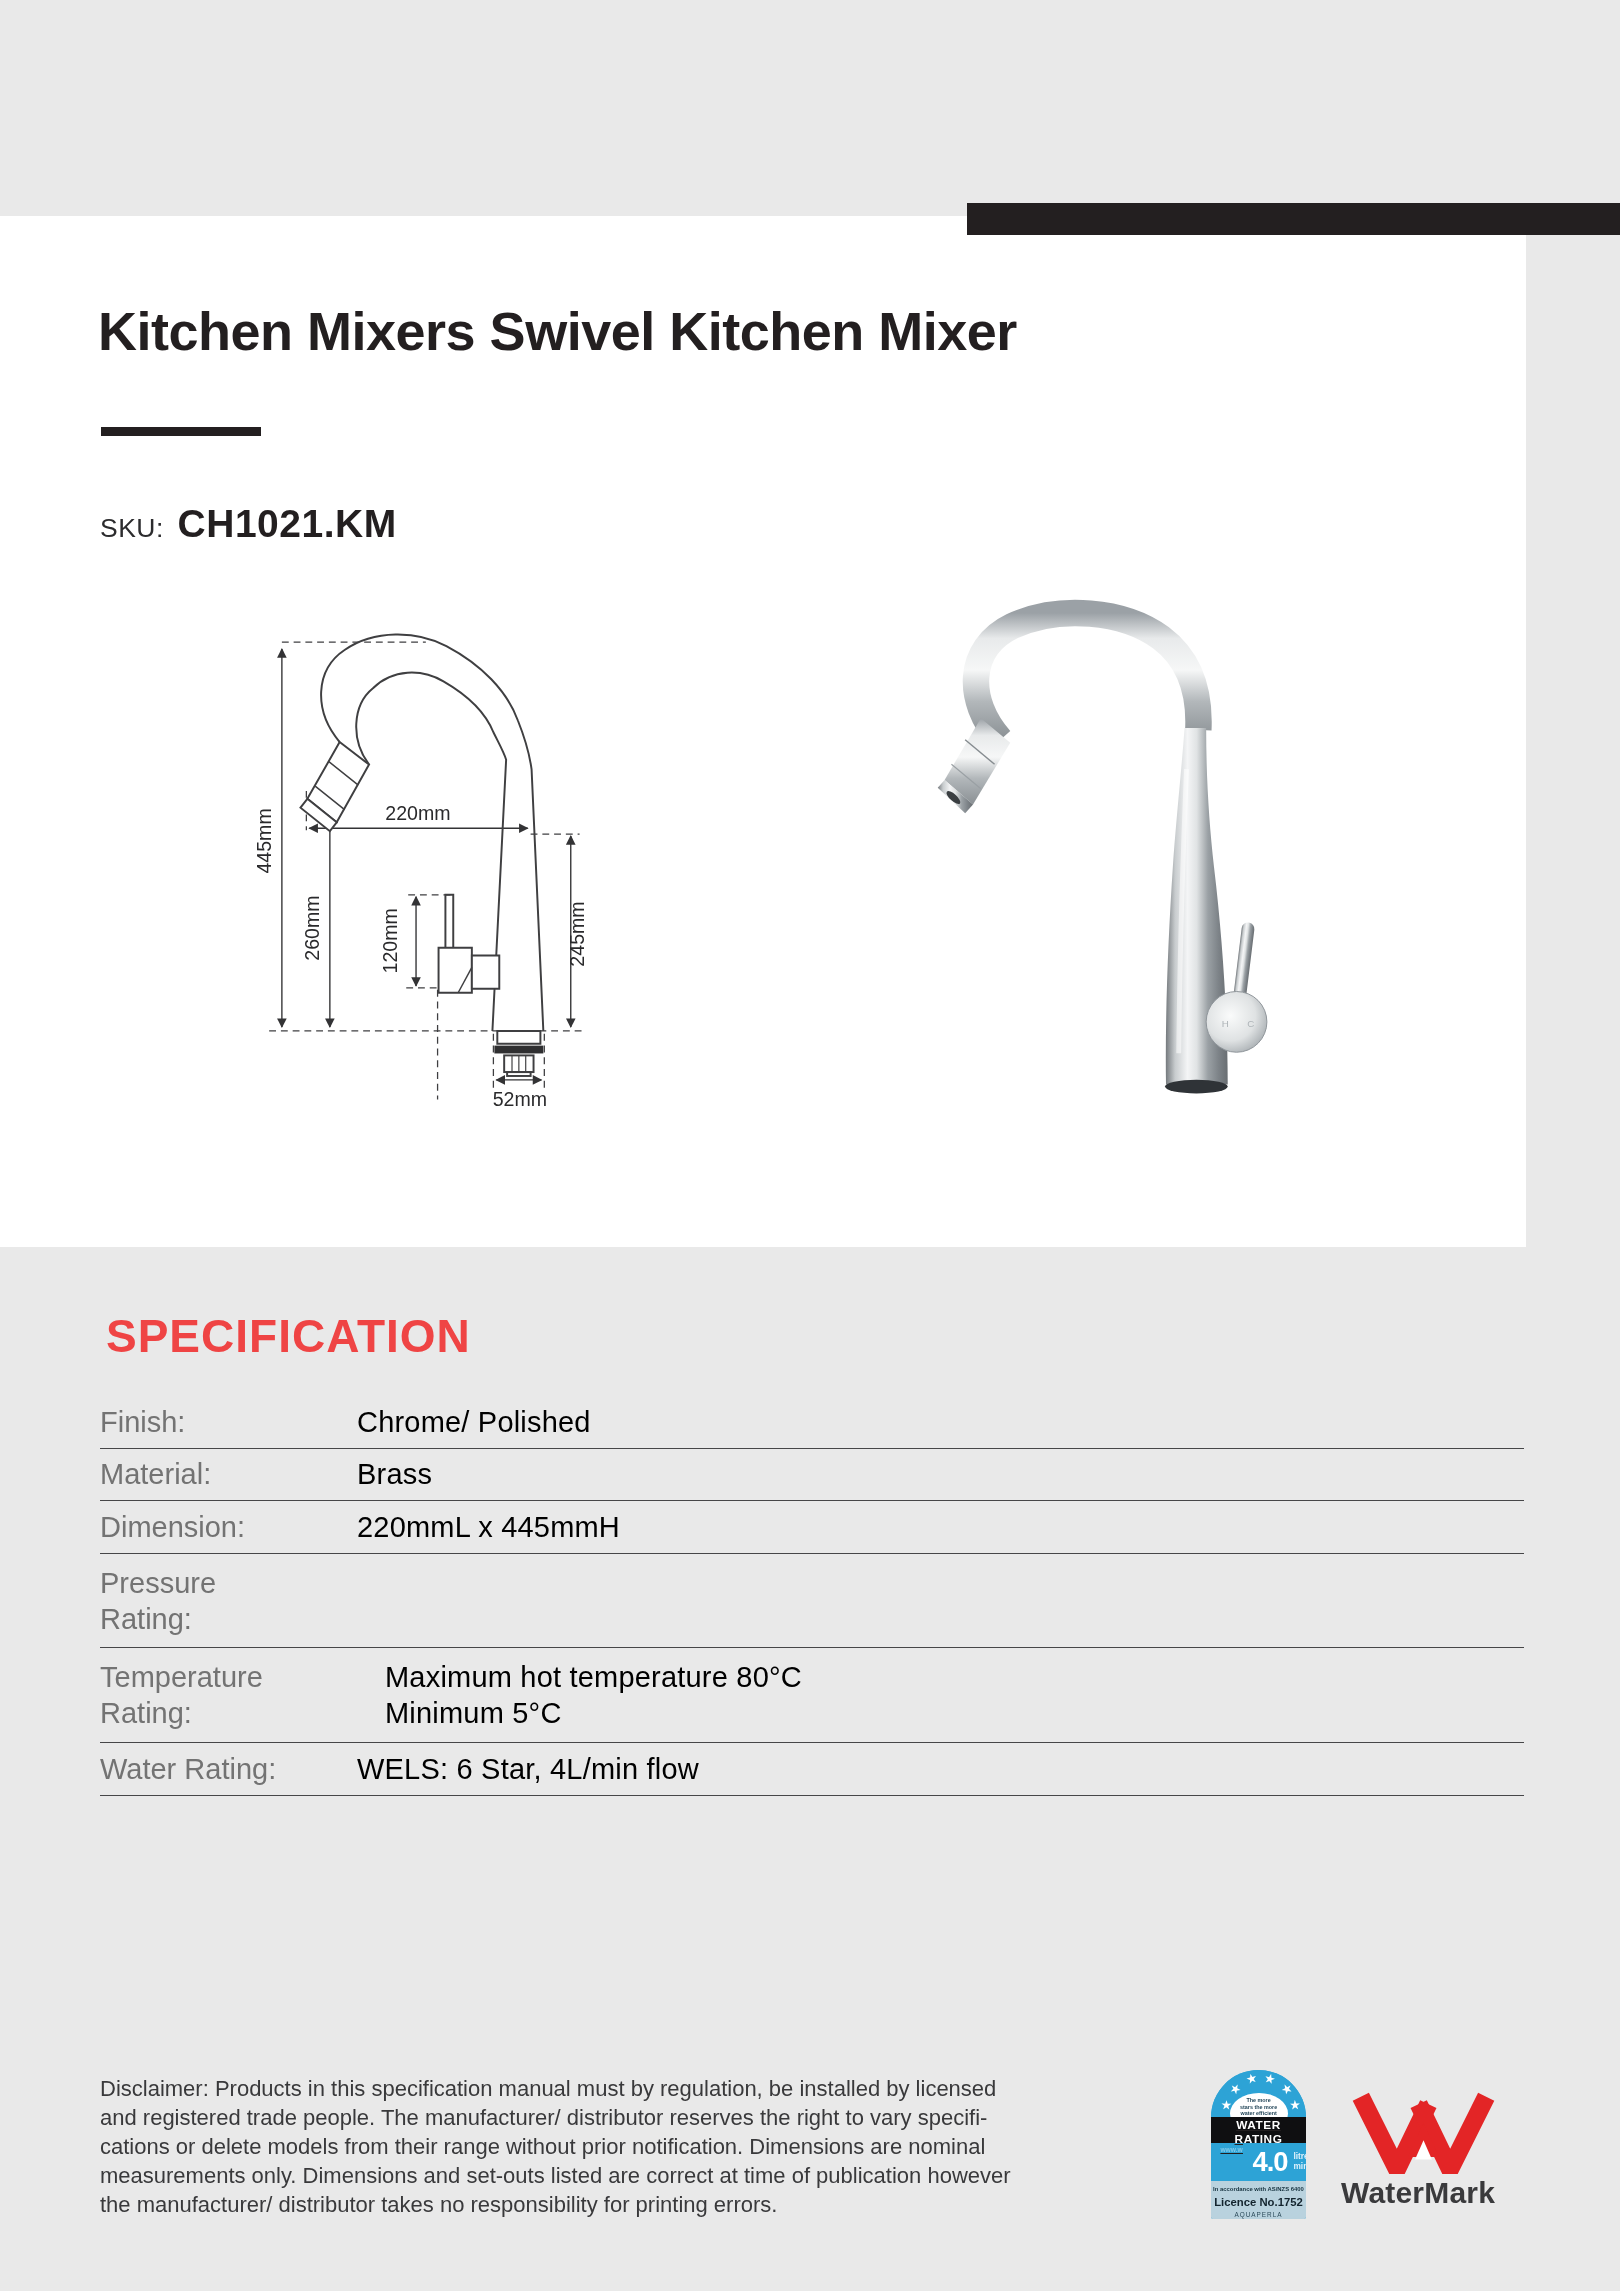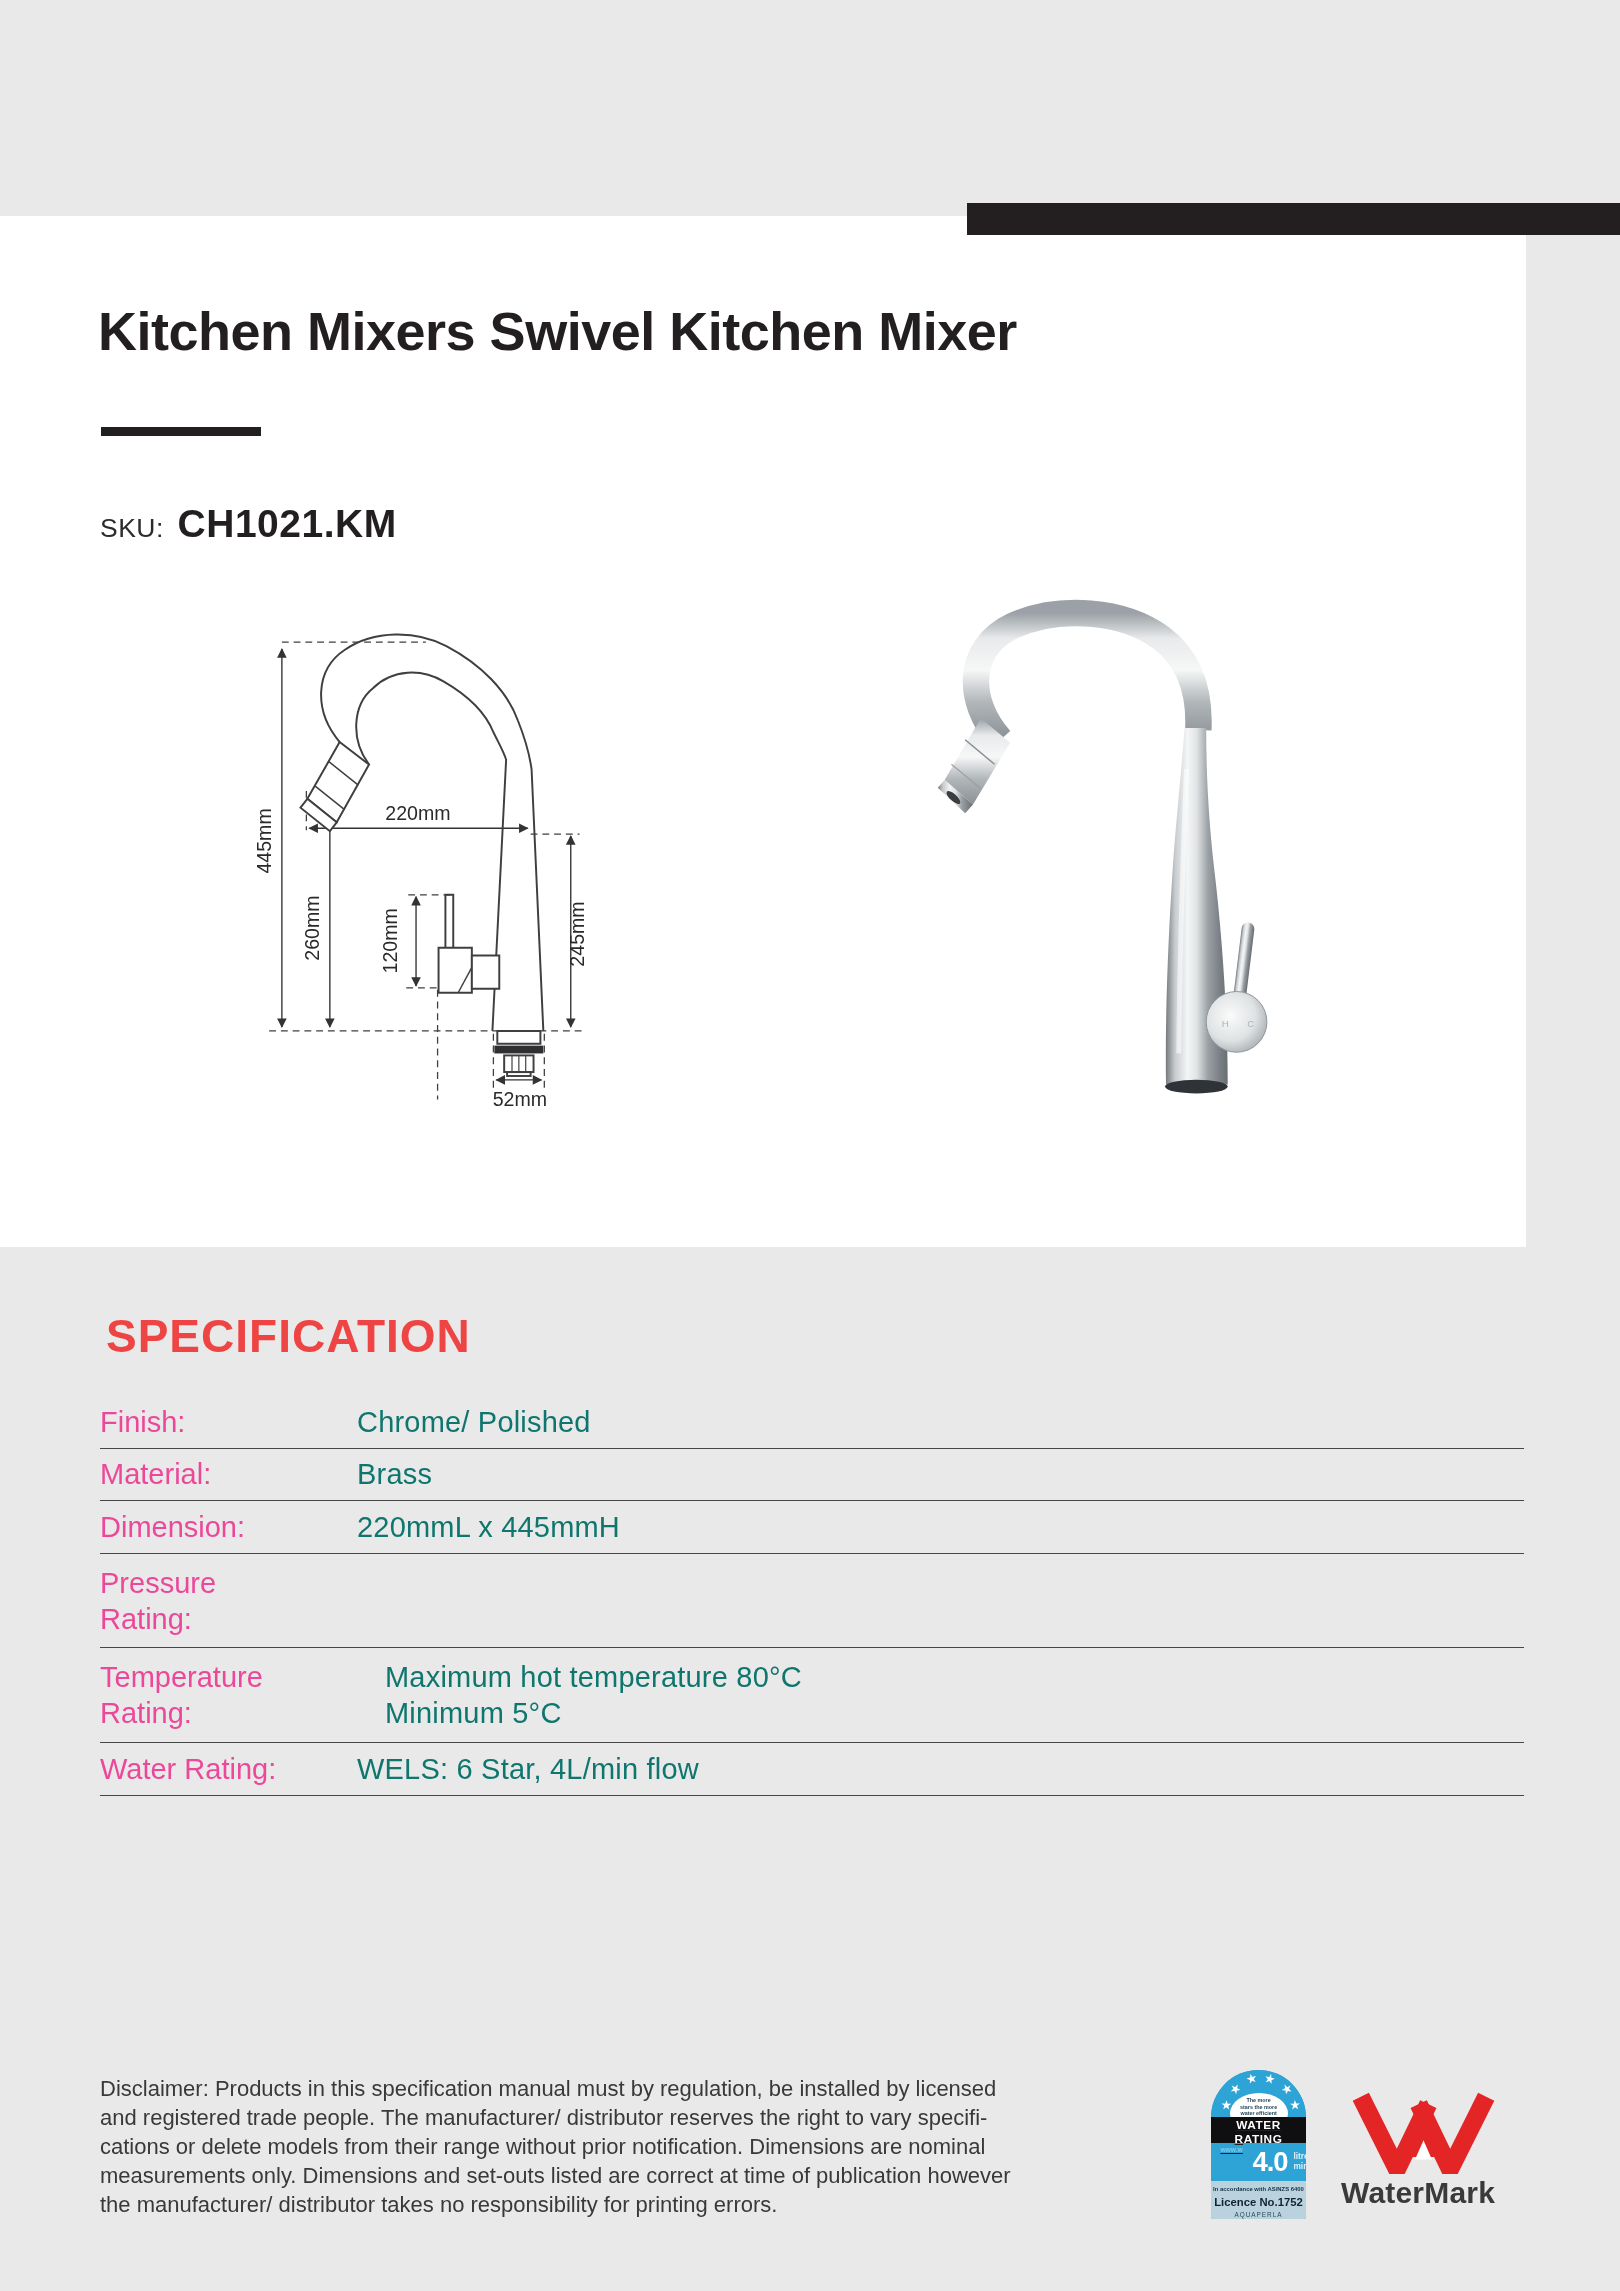--- a/index.html
+++ b/index.html
@@ -26,22 +26,22 @@
   .tech-drawing{position:absolute;left:225px;top:603px;width:480px;height:519px;}
   .tech-drawing text{font-family:"Liberation Sans","DejaVu Sans",sans-serif;font-size:20px;fill:#2a2a2c;}
   .product-photo{position:absolute;left:863px;top:583px;width:461px;height:529px;}
 
   
   .spec-heading{position:absolute;left:106px;top:1309px;margin:0;font-size:46px;font-weight:700;
     letter-spacing:1px;color:#ef4444;}
   .spec-table{position:absolute;left:100px;top:1396px;width:1424px;}
   .spec-row{display:flex;border-bottom:1px solid #464648;padding:7.8px 0;}
   .spec-row.two-line{padding:10.8px 0;gap:28px;}
-  .spec-label{width:257px;flex:0 0 257px;font-size:29px;line-height:36px;color:#ec4899;}
-  .spec-value{flex:1;font-size:29px;line-height:36px;font-weight:500;color:#0f766e;letter-spacing:0.2px;}
+  .spec-label{width:257px;flex:0 0 257px;font-size:29px;line-height:36px;color:#737373;}
+  .spec-value{flex:1;font-size:29px;line-height:36px;font-weight:500;color:#000000;letter-spacing:0.2px;}
   .spec-label div,.spec-value div{white-space:nowrap;}
 
   
   .disclaimer{position:absolute;left:100px;top:2074px;width:1186px;font-size:22px;
     line-height:29px;color:#39393b;}
   .disclaimer div{white-space:nowrap;}
 
   
   .wels-badge{position:absolute;left:1211px;top:2070px;width:95px;height:149px;
     border-radius:48px 48px 2.9px 2.9px;overflow:hidden;background:#2da3d6;}

